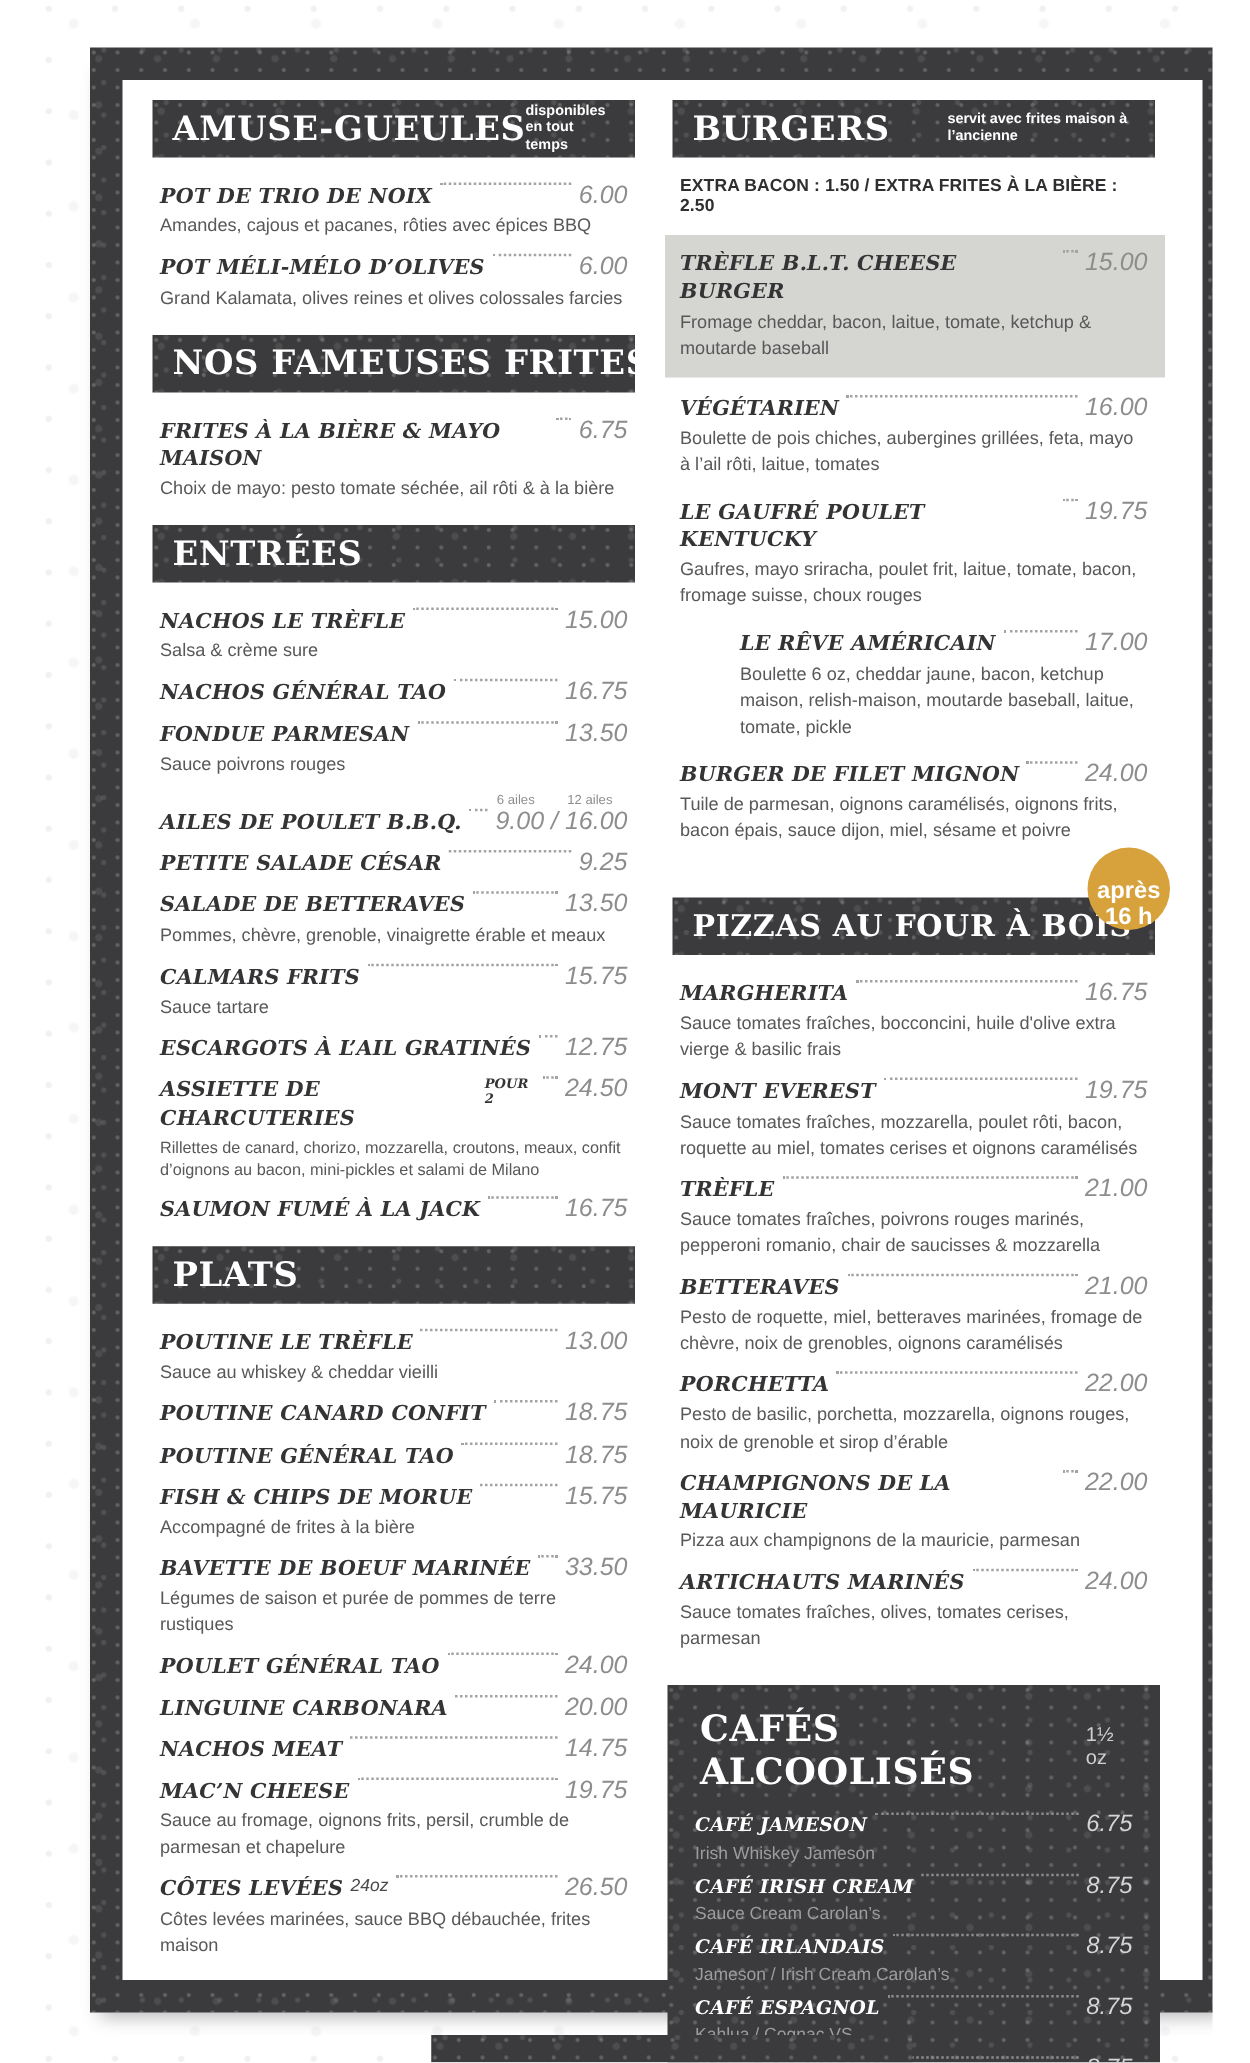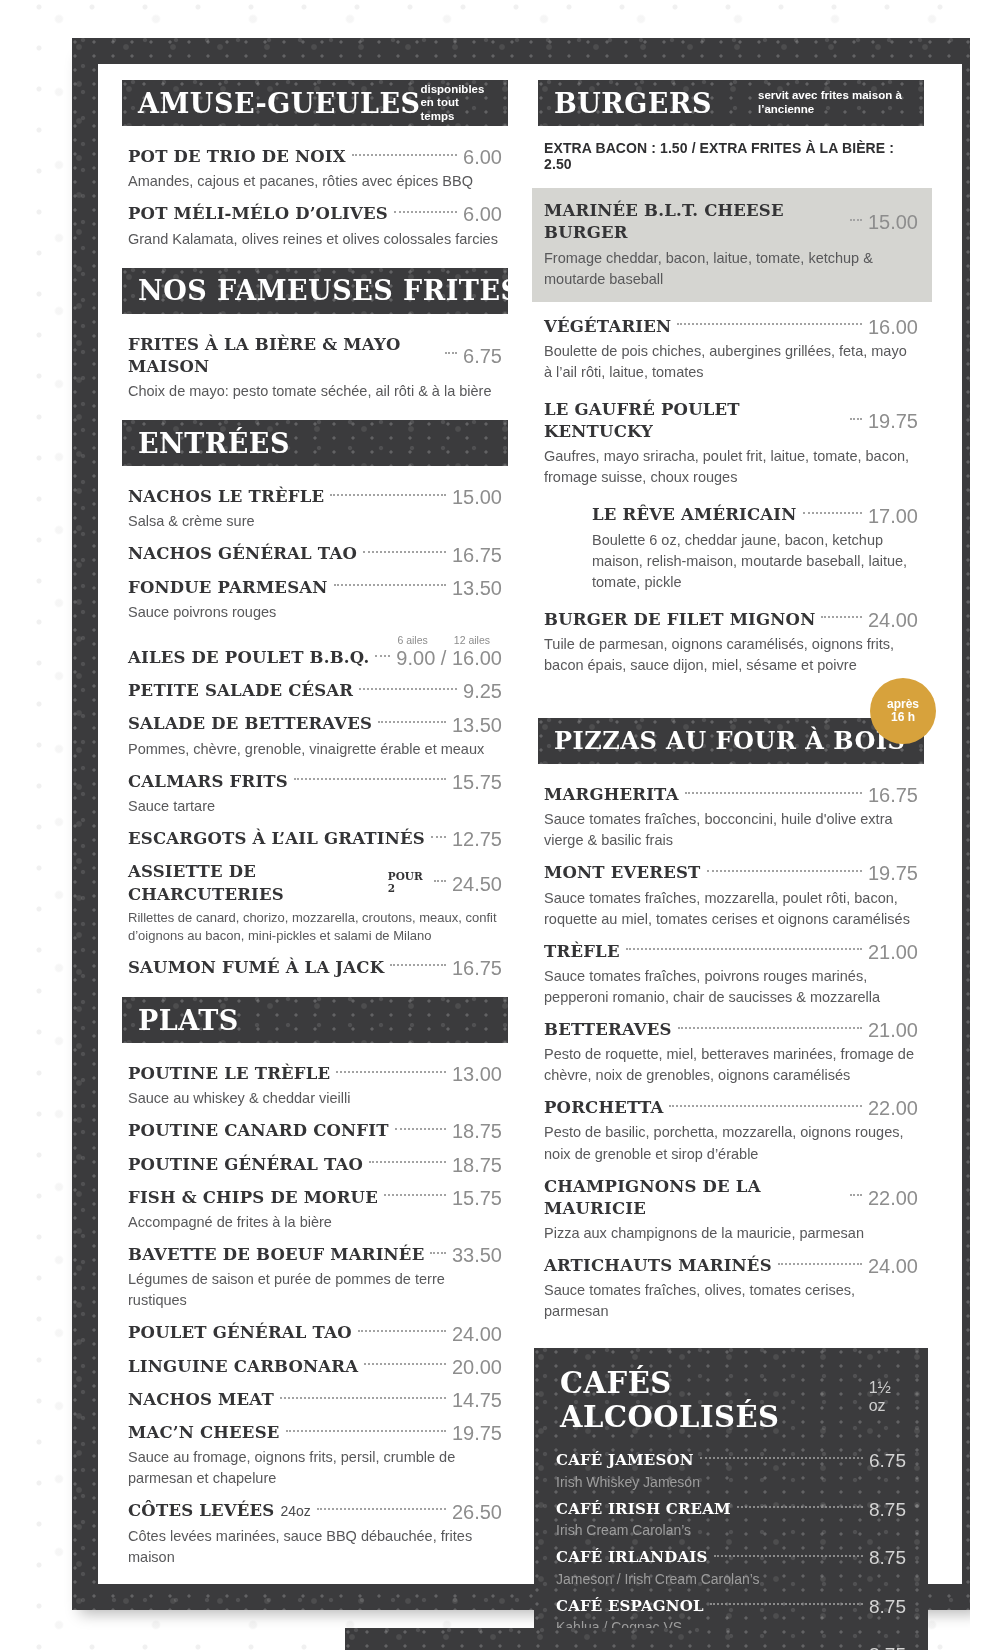--- a/index.html
+++ b/index.html
@@ -26,38 +26,38 @@
   .hdr{height:46px;display:flex;align-items:center;justify-content:space-between;
     padding:0 14px 0 16px;margin:0 -6px 20px -6px;}
   .hdr-title{font-family:"DejaVu Serif",serif;font-weight:700;font-size:27px;line-height:1;
     color:#fff;letter-spacing:.5px;white-space:nowrap;}
   .hdr-title.smaller{font-size:24px;}
   .hdr-note{font-weight:700;font-size:11.5px;line-height:1.18;color:#fff;}
   .note-narrow{width:88px;}
   .note-wide{width:152px;}
   
   .it{margin-bottom:11px;}
-  .ln{display:flex;align-items:center;}
+  .ln{display:flex;align-items:flex-start;font-style:italic;}
   .nm{font-family:"DejaVu Serif",serif;font-weight:700;font-size:16.5px;line-height:1.35;
     color:#343436;letter-spacing:.2px;}
   .sfx-sm{font-family:"DejaVu Serif",serif;font-weight:700;font-size:10.5px;color:#343436;
     margin-left:6px;padding-bottom:4px;}
   .sfx{font-size:14px;color:#4a4a4c;margin-left:6px;padding-bottom:2px;}
   .dt{flex:1;border-bottom:2px dotted #a3a3a3;margin:0 6px 5px;min-width:12px;}
   .pr{font-size:20px;line-height:1;color:#8d8d8d;white-space:nowrap;}
   .ds{font-size:14.5px;line-height:1.45;color:#58585a;margin-top:3px;}
   .ds.small{font-size:13px;line-height:1.42;}
   .sizes{display:flex;justify-content:flex-end;gap:26px;font-size:10.5px;color:#8d8d8d;
     padding-right:12px;margin-bottom:1px;}
   .extra{font-weight:700;font-size:14px;color:#2f2f31;margin:-6px 0 16px 0;letter-spacing:.1px;}
   .hl{background:#d5d5d1;padding:12px 14px 12px 12px;margin:0 -14px 14px -12px;}
   
   .badge{position:absolute;top:-40px;right:-18px;width:66px;height:66px;border-radius:50%;
     background:#d7a23c;color:#fff;display:flex;flex-direction:column;align-items:center;
-    justify-content:center;font-weight:700;font-size:12px;line-height:1.12;z-index:3;}
+    justify-content:flex-end;font-weight:700;font-size:19px;line-height:1.12;z-index:3;}
   
   .cafes{margin:26px -10px 0 -10px;padding:18px 22px 24px 22px;}
   .cafes-hdr{display:flex;align-items:baseline;gap:16px;margin-bottom:16px;padding-left:4px;}
   .cafes-title{font-family:"DejaVu Serif",serif;font-weight:700;font-size:29px;color:#fff;letter-spacing:.5px;}
   .cafes-unit{font-size:16px;color:#cfcfcf;}
   .cafes .it{margin-bottom:7px;}
   .cafes .nm{color:#fff;font-size:15px;}
   .cafes .pr{color:#d4d4d4;font-size:19px;}
   .cafes .ds{color:#9d9d9d;font-size:14px;margin-top:1px;}
   .cafes .dt{border-color:#8b8b8b;margin-bottom:4px;}
@@ -282,21 +282,21 @@
         <div class="col">
 
           <div class="sec">
             <div class="hdr tex">
               <span class="hdr-title">BURGERS</span>
               <span class="hdr-note note-wide">servit avec frites maison à l’ancienne</span>
             </div>
             <div class="extra">EXTRA BACON : 1.50 / EXTRA FRITES À LA BIÈRE : 2.50</div>
             <div class="it hl">
               <div class="ln">
-                  <span class="nm">MARINÉE B.L.T. CHEESE BURGER</span>
+                  <span class="nm">TRÈFLE B.L.T. CHEESE BURGER</span>
                   <span class="dt"></span>
                   <span class="pr">15.00</span>
                 </div>
               <div class="ds">Fromage cheddar, bacon, laitue, tomate, ketchup &amp; moutarde baseball</div>
             </div>
             <div class="it">
               <div class="ln">
                   <span class="nm">VÉGÉTARIEN</span>
                   <span class="dt"></span>
                   <span class="pr">16.00</span>
@@ -407,21 +407,21 @@
                   <span class="pr">6.75</span>
                 </div>
               <div class="ds">Irish Whiskey Jameson</div>
             </div>
             <div class="it">
               <div class="ln">
                   <span class="nm">CAFÉ IRISH CREAM</span>
                   <span class="dt"></span>
                   <span class="pr">8.75</span>
                 </div>
-              <div class="ds">Irish Cream Carolan’s</div>
+              <div class="ds">Sauce Cream Carolan’s</div>
             </div>
             <div class="it">
               <div class="ln">
                   <span class="nm">CAFÉ IRLANDAIS</span>
                   <span class="dt"></span>
                   <span class="pr">8.75</span>
                 </div>
               <div class="ds">Jameson / Irish Cream Carolan’s</div>
             </div>
             <div class="it">

